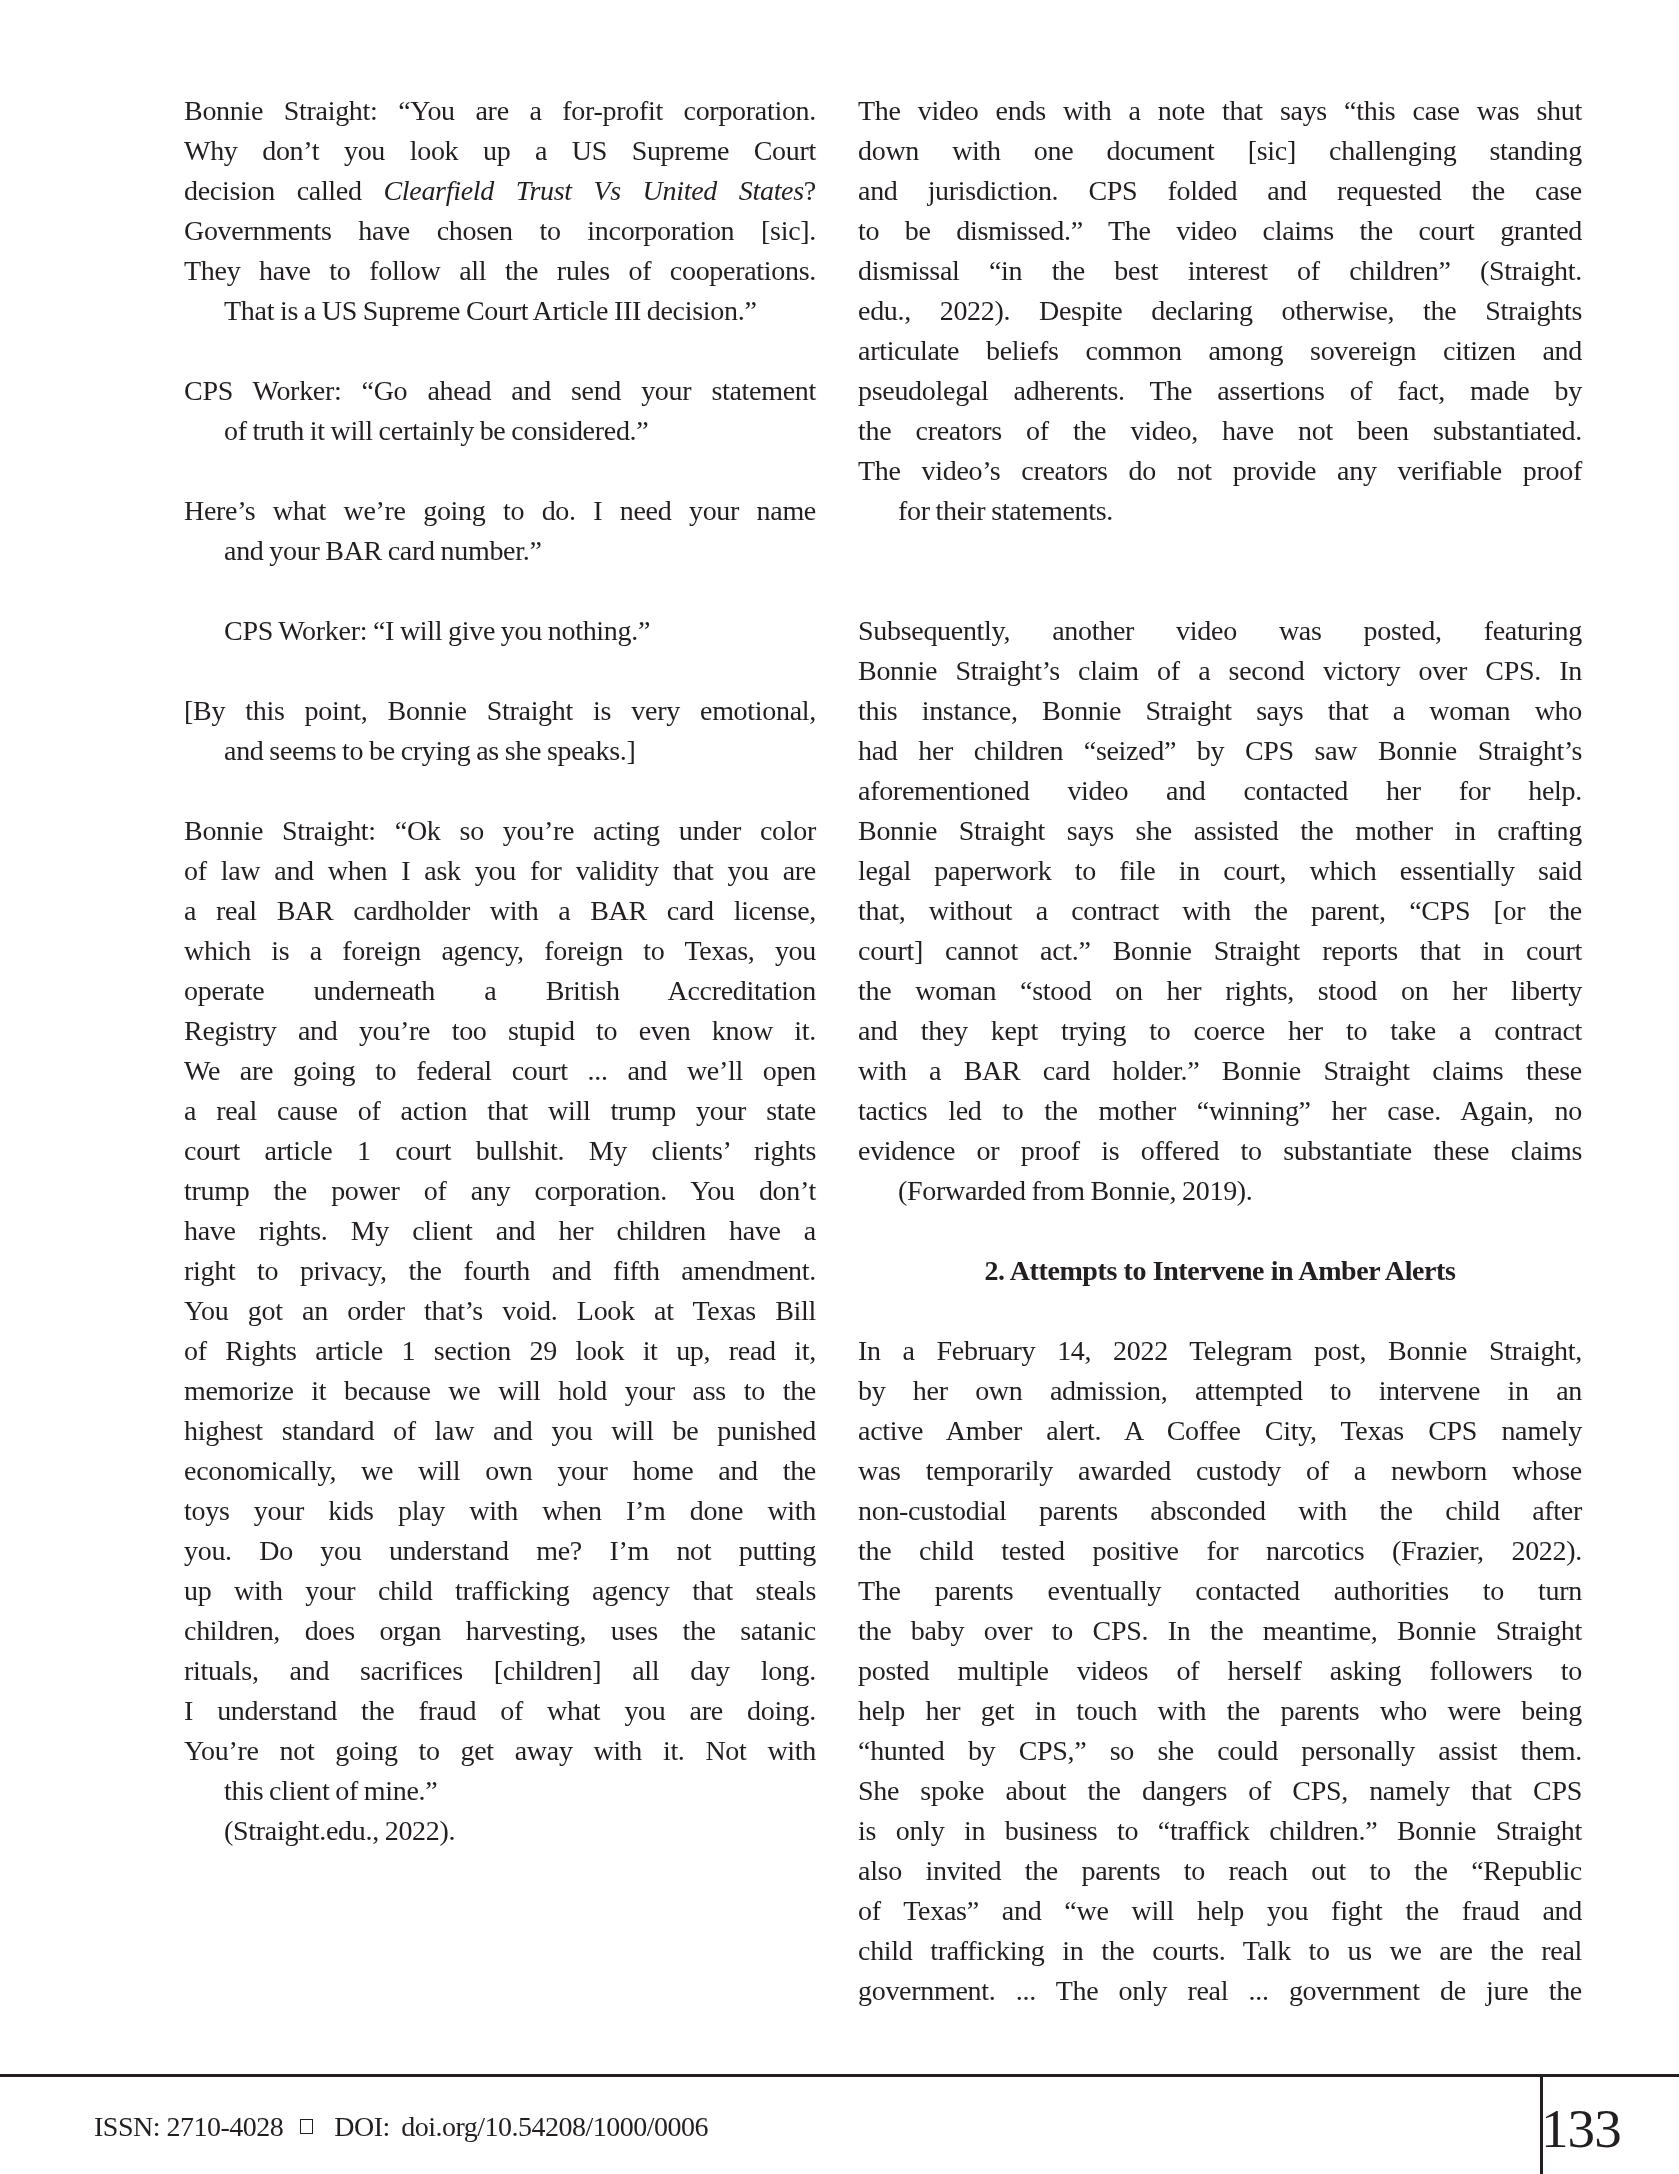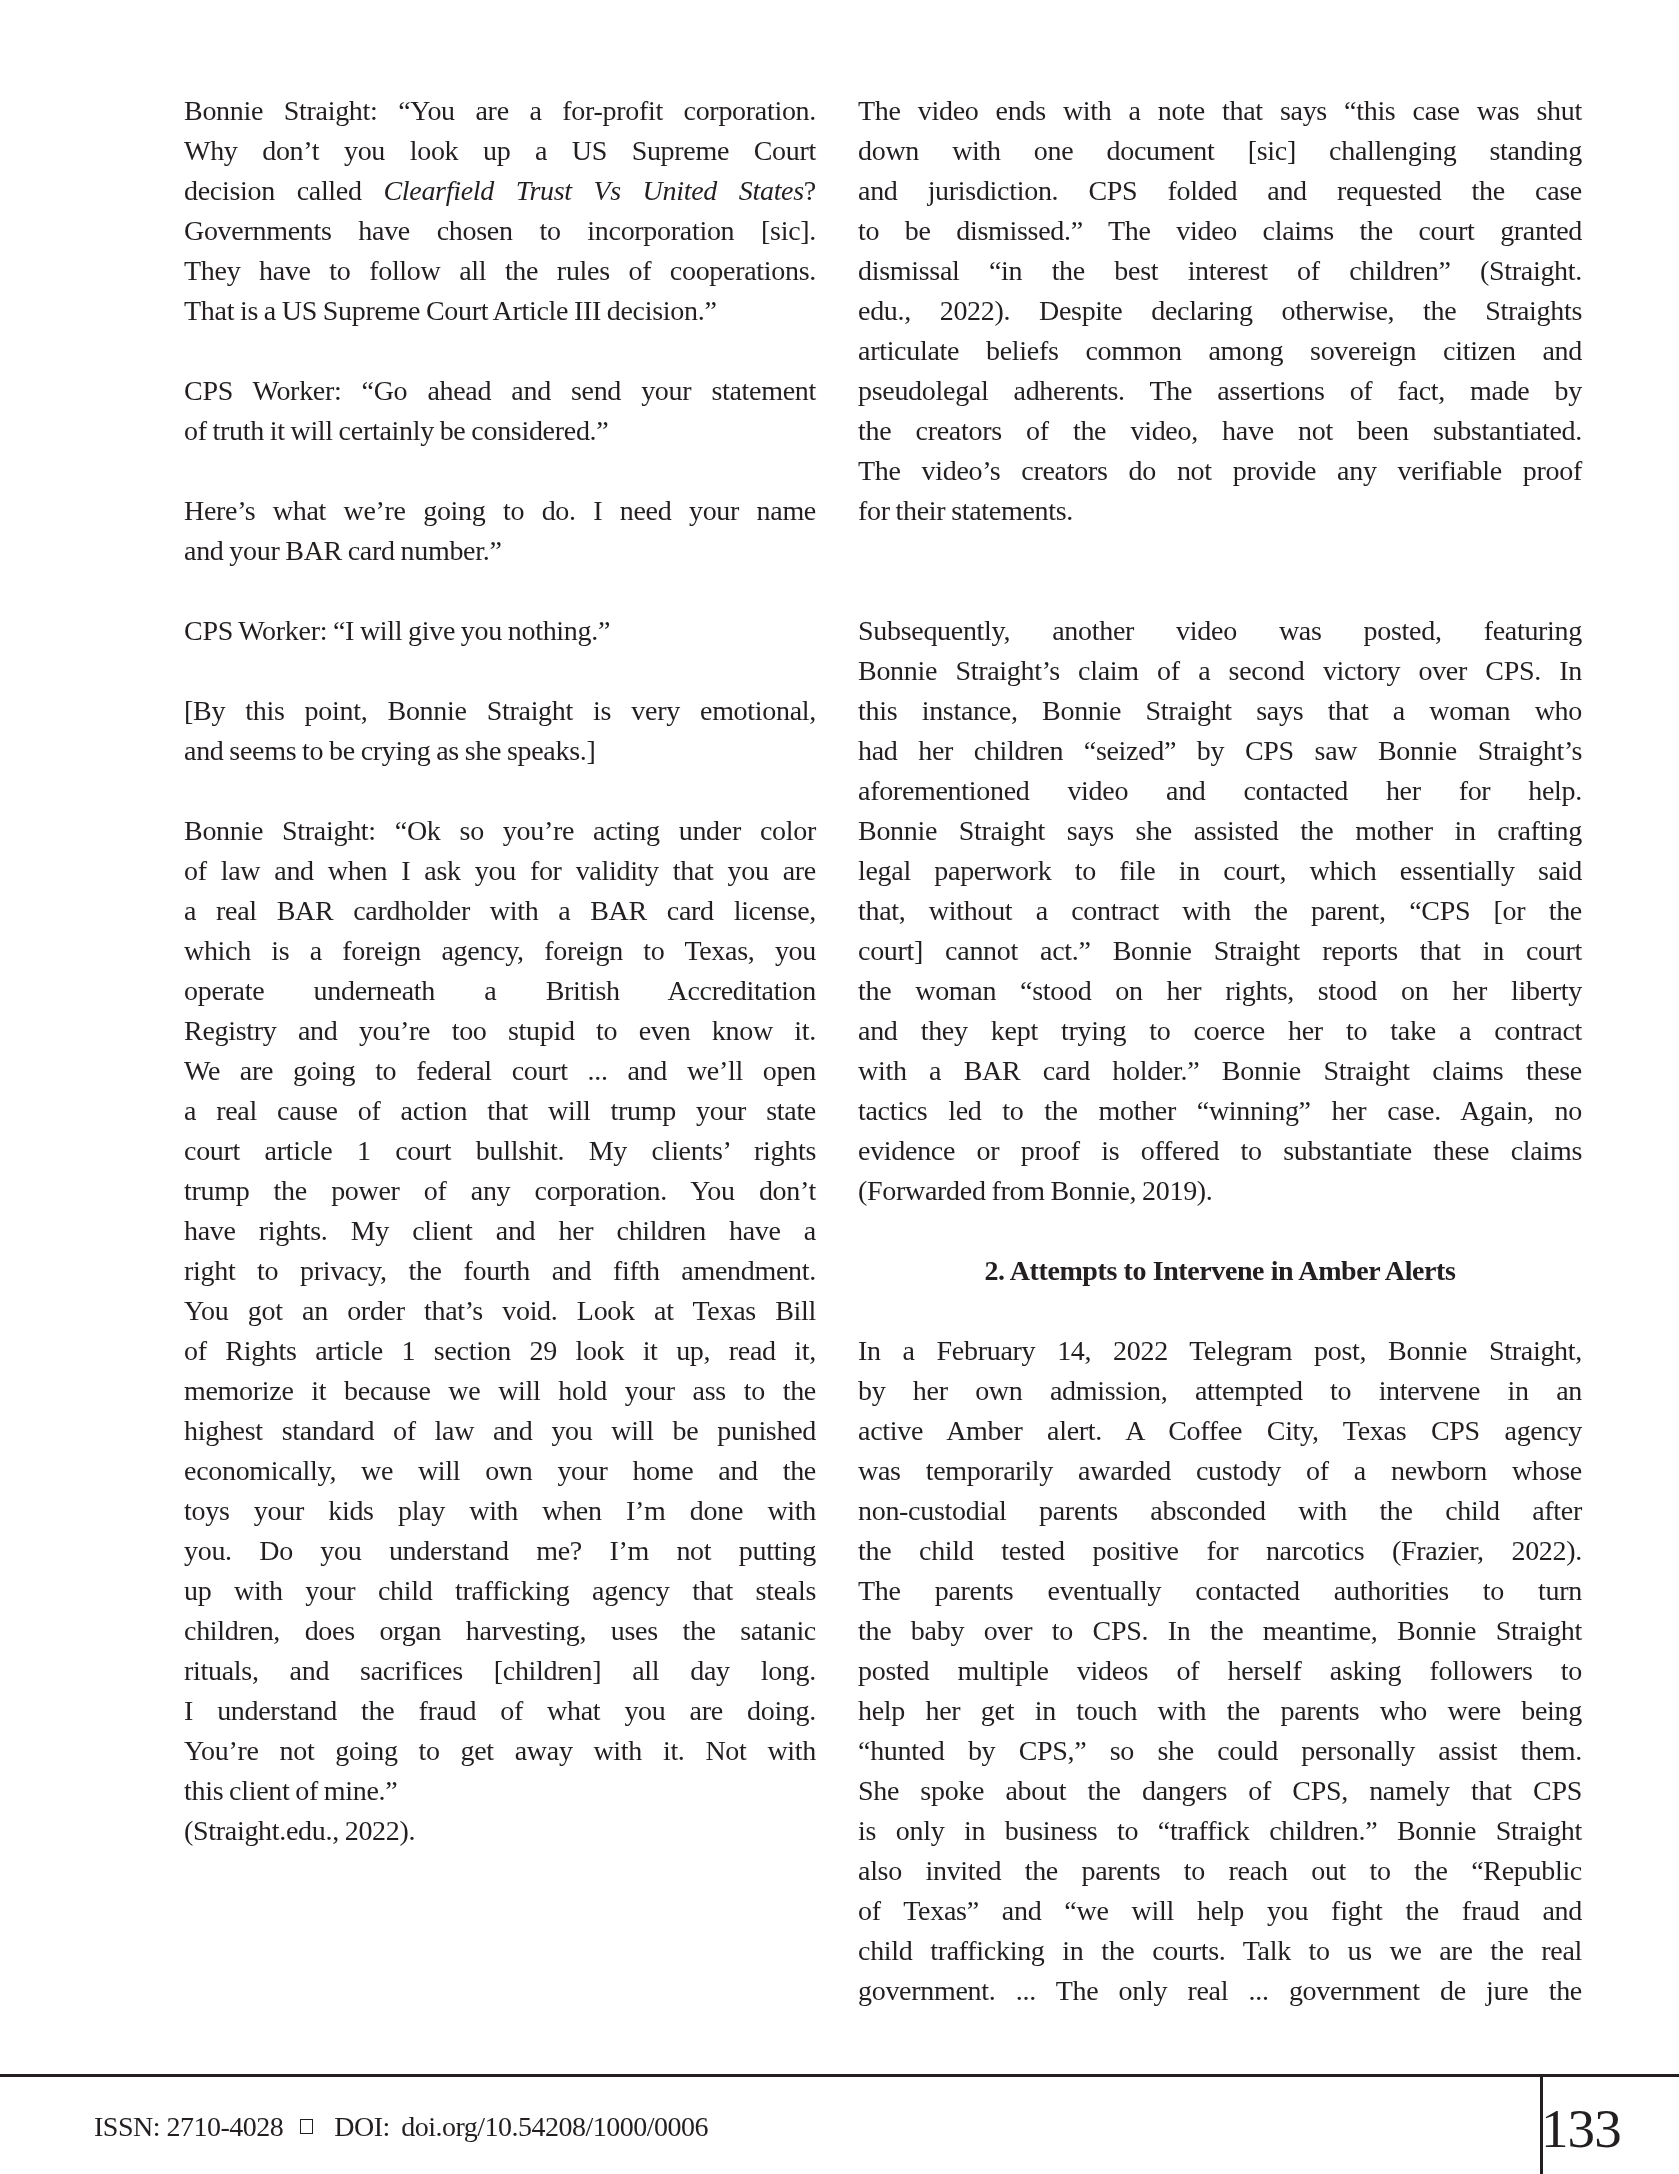--- a/index.html
+++ b/index.html
@@ -5,21 +5,21 @@
   html, body { margin: 0; padding: 0; background: #ffffff; }
   body { width: 1680px; height: 2174px; position: relative; overflow: hidden;
          font-family: "Liberation Serif", "DejaVu Serif", serif; color: #231f20; }
   .col { position: absolute; top: 91px; }
   .col-left { left: 184px; width: 632px; }
   .col-right { left: 858px; width: 724px; }
   .para { margin: 0; }
   .line { display: block; height: 40px; line-height: 40px; font-size: 28px;
           white-space: nowrap; text-align: justify; text-align-last: justify;
           letter-spacing: -0.3px; word-spacing: -0.9px; overflow: visible; }
-  .line.last { text-align-last: left; }
+  .line.last { text-align-last: left; margin-left: 40px; }
   .gap { height: 40px; }
   .heading { height: 40px; line-height: 40px; font-size: 28px; font-weight: bold;
              text-align: center; letter-spacing: -0.4px; }
   em { font-style: italic; }
   .footer-rule { position: absolute; left: 0; top: 2074px; width: 1680px; height: 2.8px; background: #231f20; }
   .footer-vrule { position: absolute; left: 1540px; top: 2077px; width: 2.8px; height: 97px; background: #231f20; }
   .footer-text { position: absolute; left: 94px; top: 2107px; font-size: 28px; line-height: 40px;
                  white-space: nowrap; letter-spacing: -0.5px; }
   .footer-text .sep-box { display: inline-block; width: 13px; height: 15px; border: 1.9px solid #231f20;
                           margin: 0 21px 0 17px; vertical-align: 1.9px; box-sizing: border-box; }
@@ -127,21 +127,21 @@
     <span class="line">tactics led to the mother “winning” her case. Again, no</span>
     <span class="line">evidence or proof is offered to substantiate these claims</span>
     <span class="line last">(Forwarded from Bonnie, 2019).</span>
   </div>
   <div class="gap"></div>
   <div class="heading">2. Attempts to Intervene in Amber Alerts</div>
   <div class="gap"></div>
   <div class="para">
     <span class="line">In a February 14, 2022 Telegram post, Bonnie Straight,</span>
     <span class="line">by her own admission, attempted to intervene in an</span>
-    <span class="line">active Amber alert. A Coffee City, Texas CPS agency</span>
+    <span class="line">active Amber alert. A Coffee City, Texas CPS namely</span>
     <span class="line">was temporarily awarded custody of a newborn whose</span>
     <span class="line">non-custodial parents absconded with the child after</span>
     <span class="line">the child tested positive for narcotics (Frazier, 2022).</span>
     <span class="line">The parents eventually contacted authorities to turn</span>
     <span class="line">the baby over to CPS. In the meantime, Bonnie Straight</span>
     <span class="line">posted multiple videos of herself asking followers to</span>
     <span class="line">help her get in touch with the parents who were being</span>
     <span class="line">“hunted by CPS,” so she could personally assist them.</span>
     <span class="line">She spoke about the dangers of CPS, namely that CPS</span>
     <span class="line">is only in business to “traffick children.” Bonnie Straight</span>

